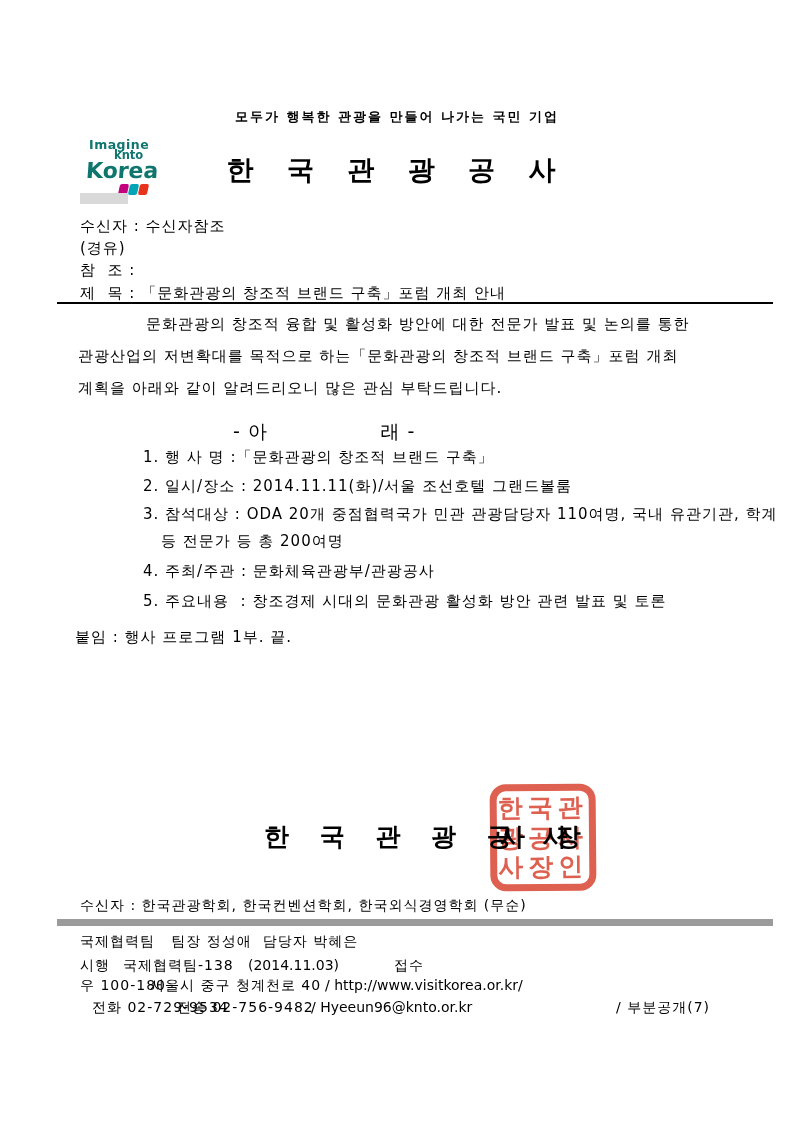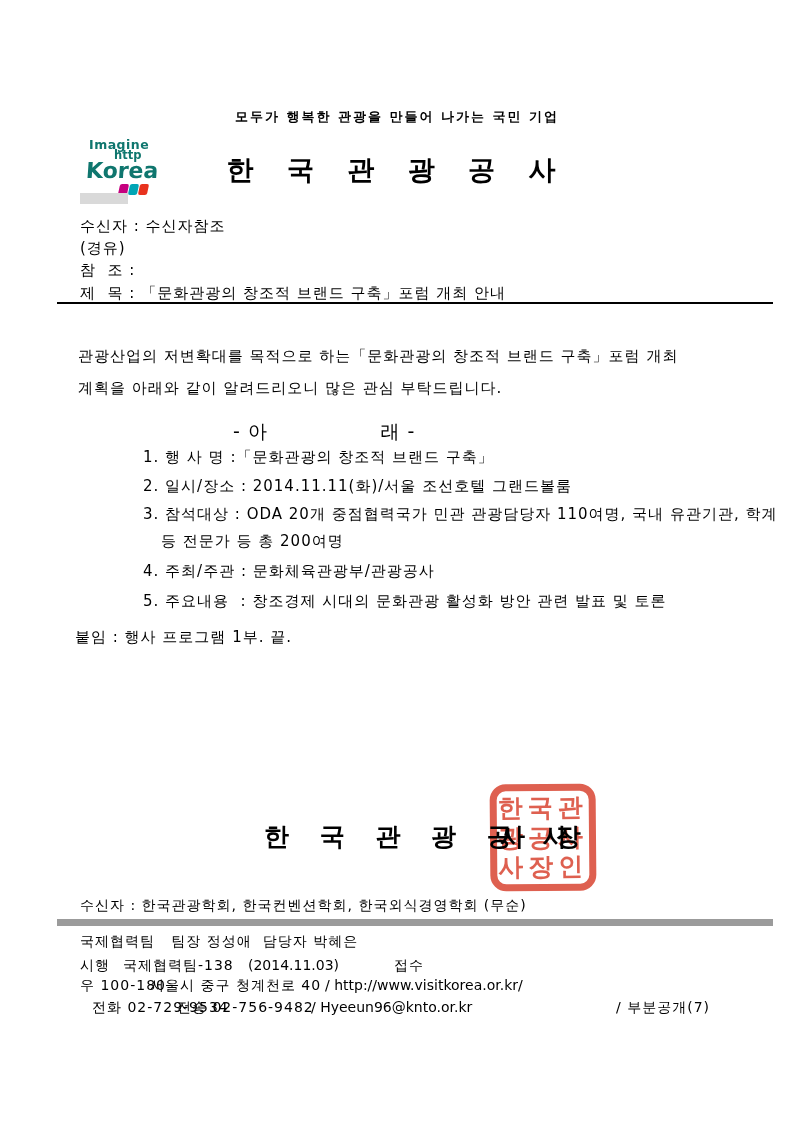--- a/index.html
+++ b/index.html
@@ -94,40 +94,41 @@
 </style>
 </head>
 <body>
 
 <div class="page">
 
   <div class="abs slogan ko">모두가 행복한 관광을 만들어 나가는 국민 기업</div>
 
   <div class="logo" style="position:absolute;">
     <div class="logo-imagine">Imagine</div>
-    <div class="logo-your">http</div>
+    <div class="logo-your">knto</div>
     <div class="logo-korea">Korea</div>
     <div class="logo-blocks">
       <span style="background:#c5007e;"></span>
       <span style="background:#00a5b5;"></span>
       <span style="background:#e8321e;"></span>
     </div>
   </div>
 
   <div class="abs artifact-bar"></div>
 
   <div class="abs org-title">한 국 관 광 공 사</div>
 
   <div class="abs recv-line recv-1 ko">수신자 : 수신자참조</div>
   <div class="abs recv-line recv-2 ko">(경유)</div>
   <div class="abs recv-line recv-3 ko">참  조 :</div>
   <div class="abs recv-line recv-4 ko">제  목 : 「문화관광의 창조적 브랜드 구축」포럼 개최 안내</div>
 
   <div class="abs rule-subject"></div>
 
+  <div class="abs body-line body-0 ko">문화관광의 창조적 융합 및 활성화 방안에 대한 전문가 발표 및 논의를 통한</div>
   <div class="abs body-line body-2 ko">계획을 아래와 같이 알려드리오니 많은 관심 부탁드립니다.</div>
   <div class="abs body-line body-1 ko">관광산업의 저변확대를 목적으로 하는「문화관광의 창조적 브랜드 구축」포럼 개최</div>
 
   <div class="abs divider-line ko">- 아                래 -</div>
 
   <div class="abs item item-0 ko">1. 행 사 명 :「문화관광의 창조적 브랜드 구축」</div>
   <div class="abs item item-1 ko">2. 일시/장소 : 2014.11.11(화)/서울 조선호텔 그랜드볼룸</div>
   <div class="abs item item-2 ko">3. 참석대상 : ODA 20개 중점협력국가 민관 관광담당자 110여명, 국내 유관기관, 학계</div>
   <div class="abs item item-3 ko">등 전문가 등 총 200여명</div>
   <div class="abs item item-4 ko">4. 주최/주관 : 문화체육관광부/관광공사</div>

